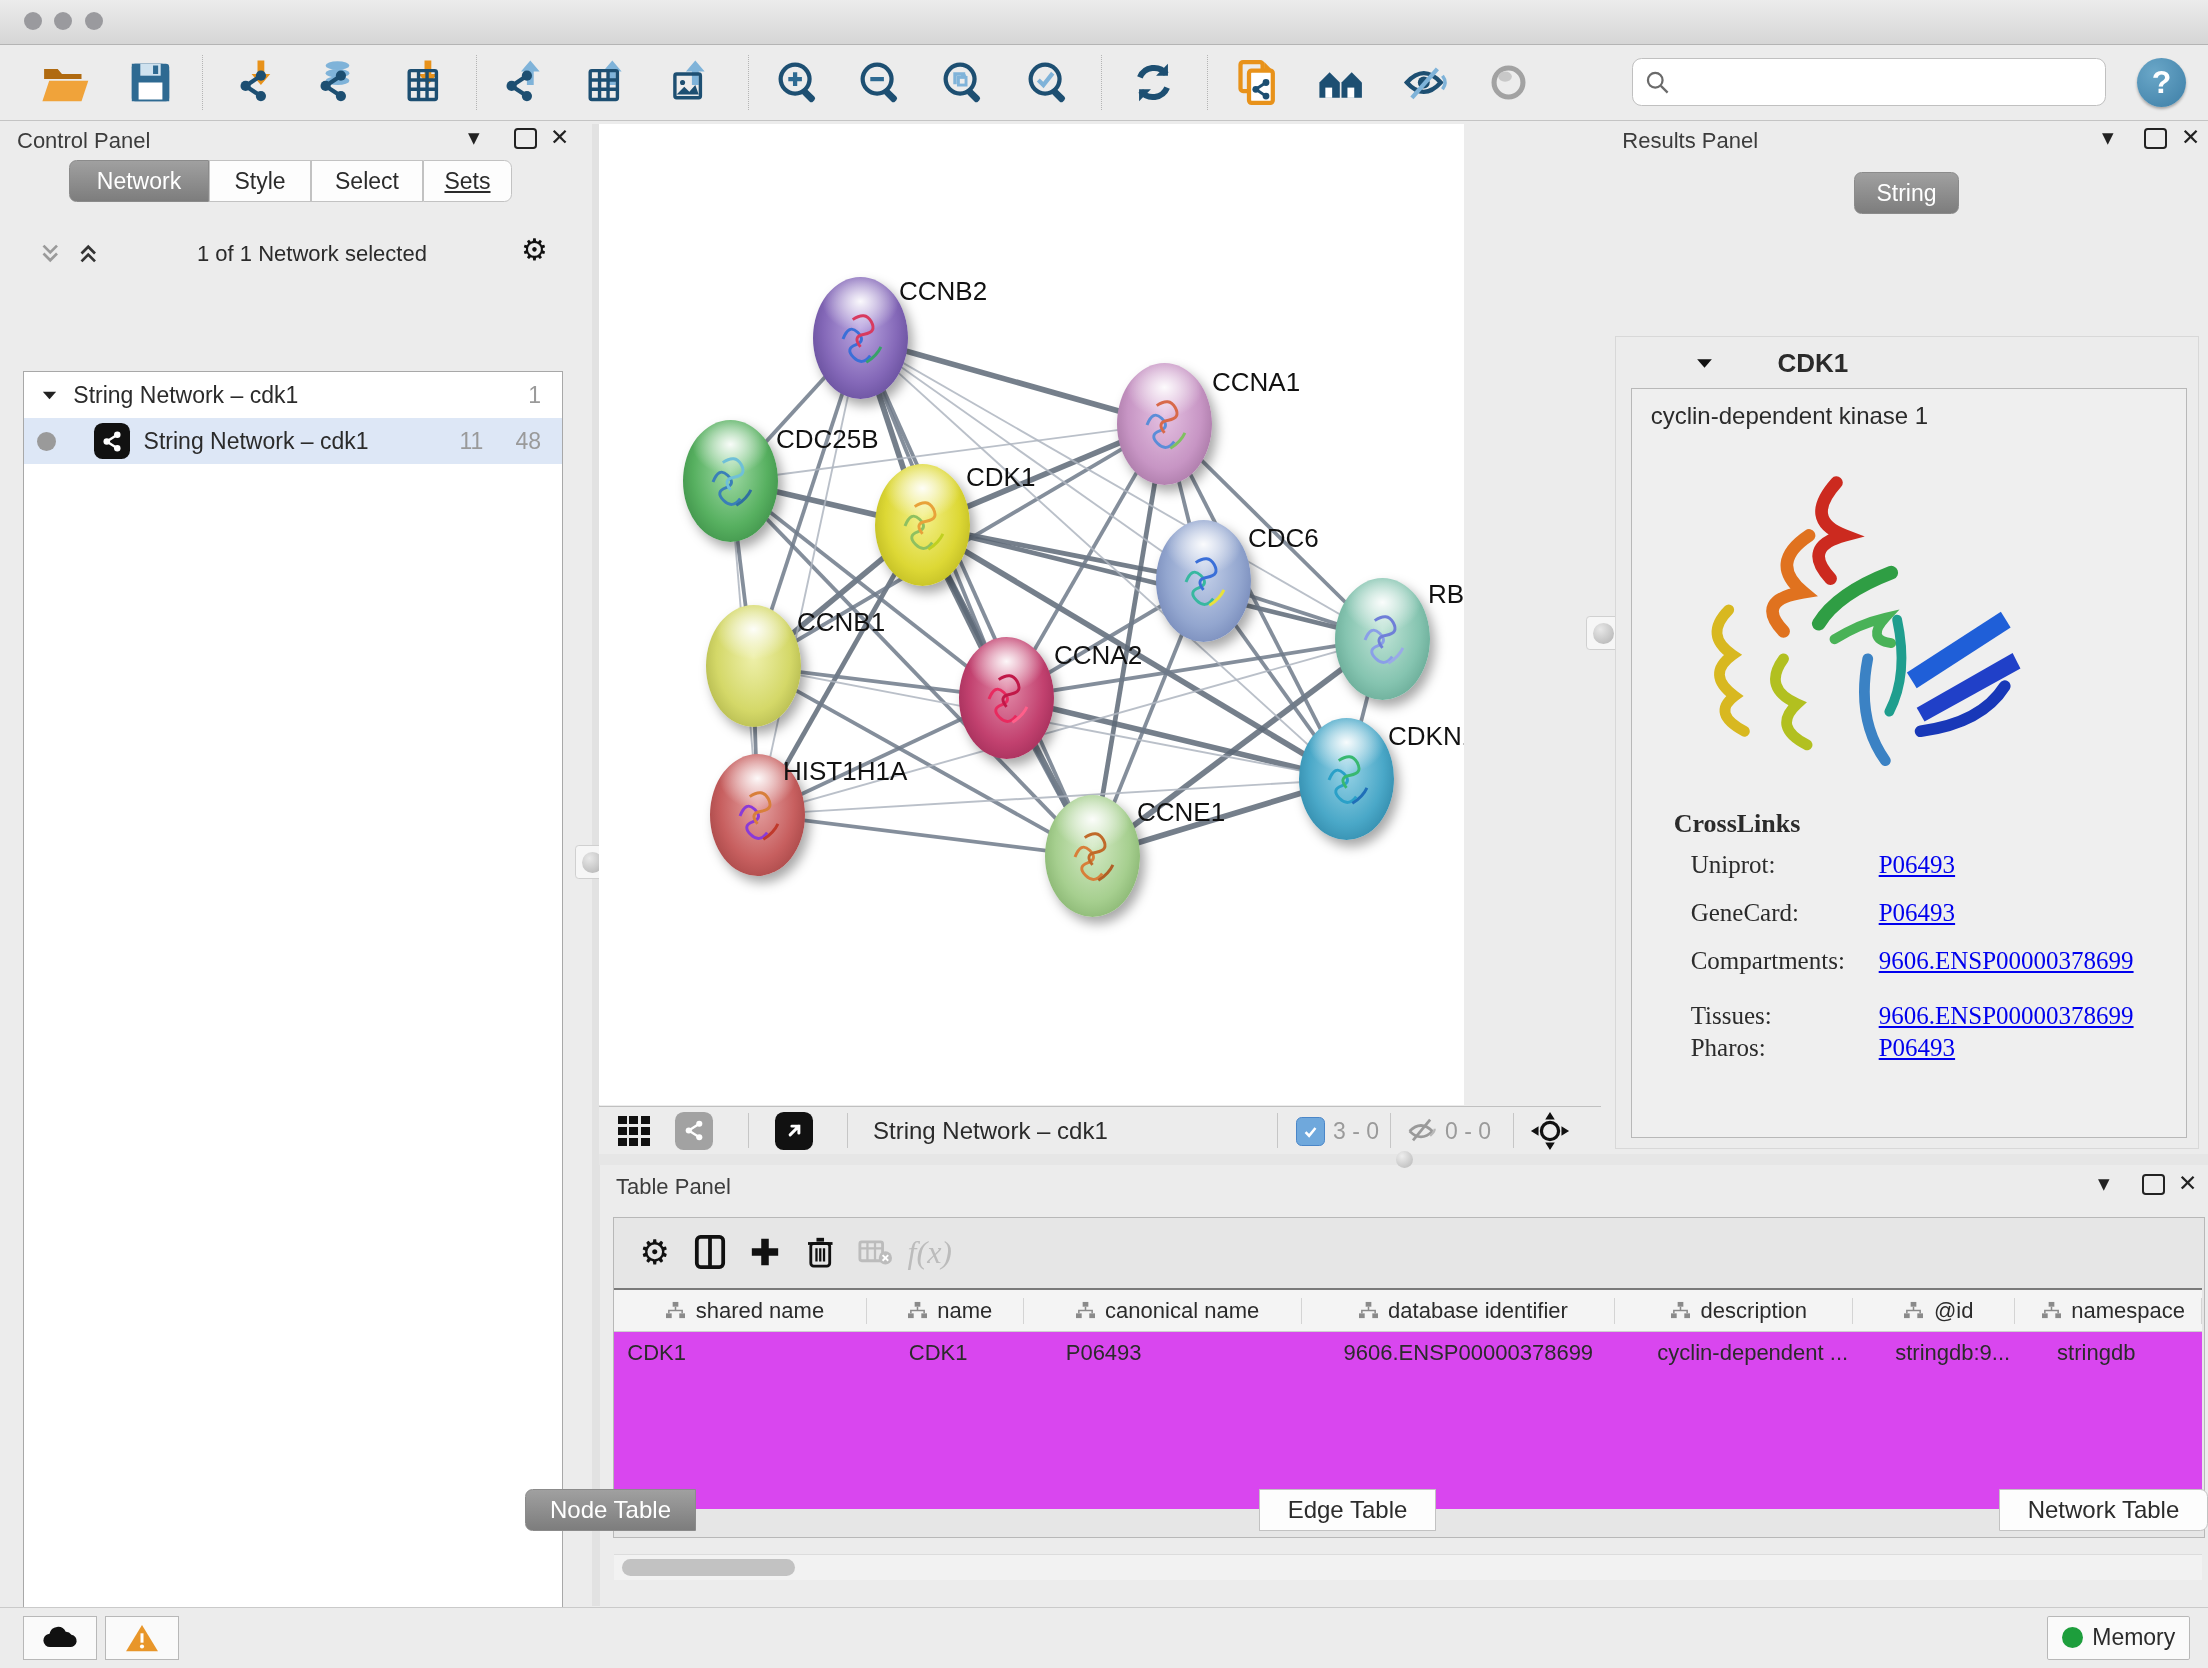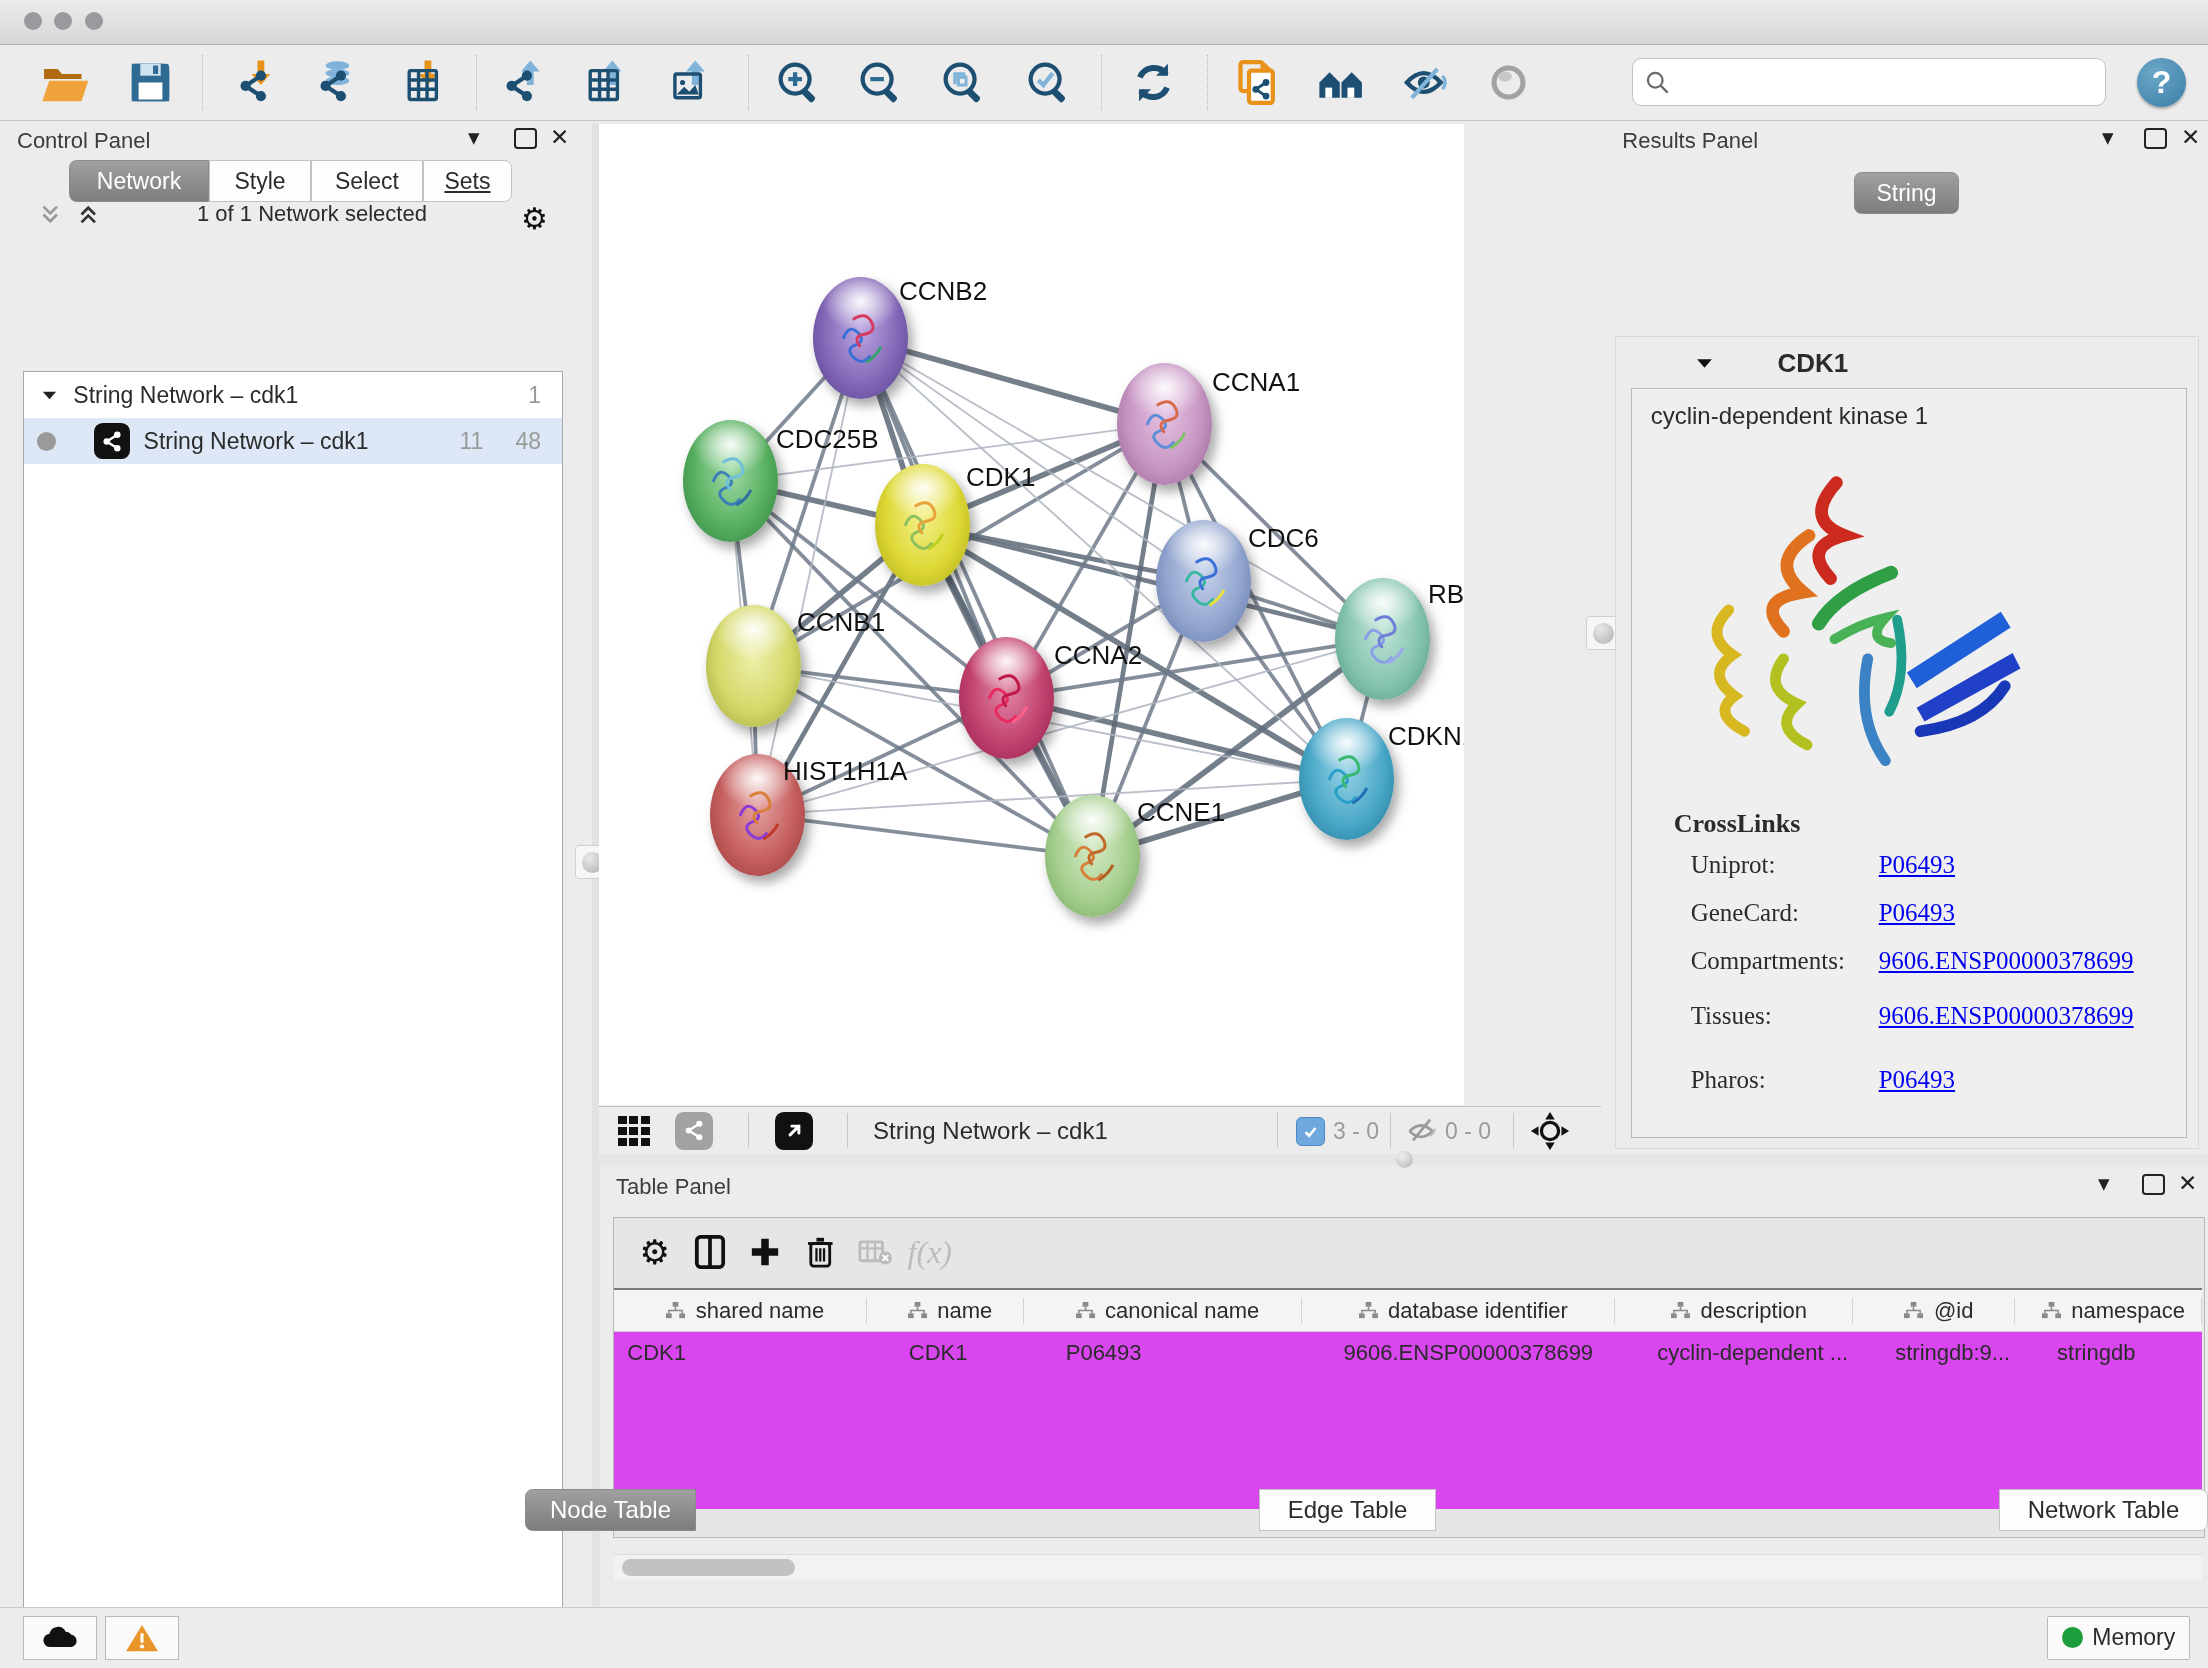--- a/index.html
+++ b/index.html
@@ -257,21 +257,21 @@
   <div class="abs sq-btn" style="left:514px;top:7.6px"></div>
   <div class="abs win-btn" style="left:550px;top:5.7px;font-weight:bold">✕</div>
 
   <div class="abs" style="left:69px;top:40px;display:flex" id="cp-tabs">
       <div class="tab first sel" style="width: 140px;">Network</div>
       <div class="tab" style="width: 102px;">Style</div>
       <div class="tab" style="width: 112px;">Select</div>
       <div class="tab last" style="width: 89px; text-decoration: underline;">Sets</div>
     </div>
 
-  <div class="abs" style="left:23px;top:81px;width:540px;height:38px;display:flex;align-items:flex-start">
+  <div class="abs" style="left:23px;top:109px;width:540px;height:38px;display:flex;align-items:flex-end">
     <svg width="28.5" height="27" viewBox="0 0 24 24" style="margin-left:13.3px">
       <path d="M6,5 l6,6 l6,-6 M6,12 l6,6 l6,-6" fill="none" stroke="#9a9a9a" stroke-width="2.4"></path>
     </svg>
     <svg width="28.5" height="27" viewBox="0 0 24 24" style="margin-left:9.5px">
       <path d="M6,19 l6,-6 l6,6 M6,12 l6,-6 l6,6" fill="none" stroke="#333" stroke-width="2.4"></path>
     </svg>
     <div style="flex:1;text-align:center;font-size:22px">1 of 1 Network selected</div>
     <div class="gear-glyph" style="margin-right:15px">⚙</div>
   </div>
 
@@ -542,21 +542,21 @@
             <span class="xlink">P06493</span>
           </div>
           <div class="serif" style="display: flex; margin-bottom: 20px; font-size: 25px;">
             <span style="width:188px">GeneCard:</span>
             <span class="xlink">P06493</span>
           </div>
           <div class="serif" style="display: flex; margin-bottom: 27px; font-size: 25px;">
             <span style="width:188px">Compartments:</span>
             <span class="xlink">9606.ENSP00000378699</span>
           </div>
-          <div class="serif" style="display: flex; margin-bottom: 36px; font-size: 25px;">
+          <div class="serif" style="display: flex; margin-bottom: 4px; font-size: 25px;">
             <span style="width:188px">Tissues:</span>
             <span class="xlink">9606.ENSP00000378699</span>
           </div>
           <div class="serif" style="display: flex; margin-bottom: 20px; font-size: 25px;">
             <span style="width:188px">Pharos:</span>
             <span class="xlink">P06493</span>
           </div>
         </div>
     </div>
   </div>

